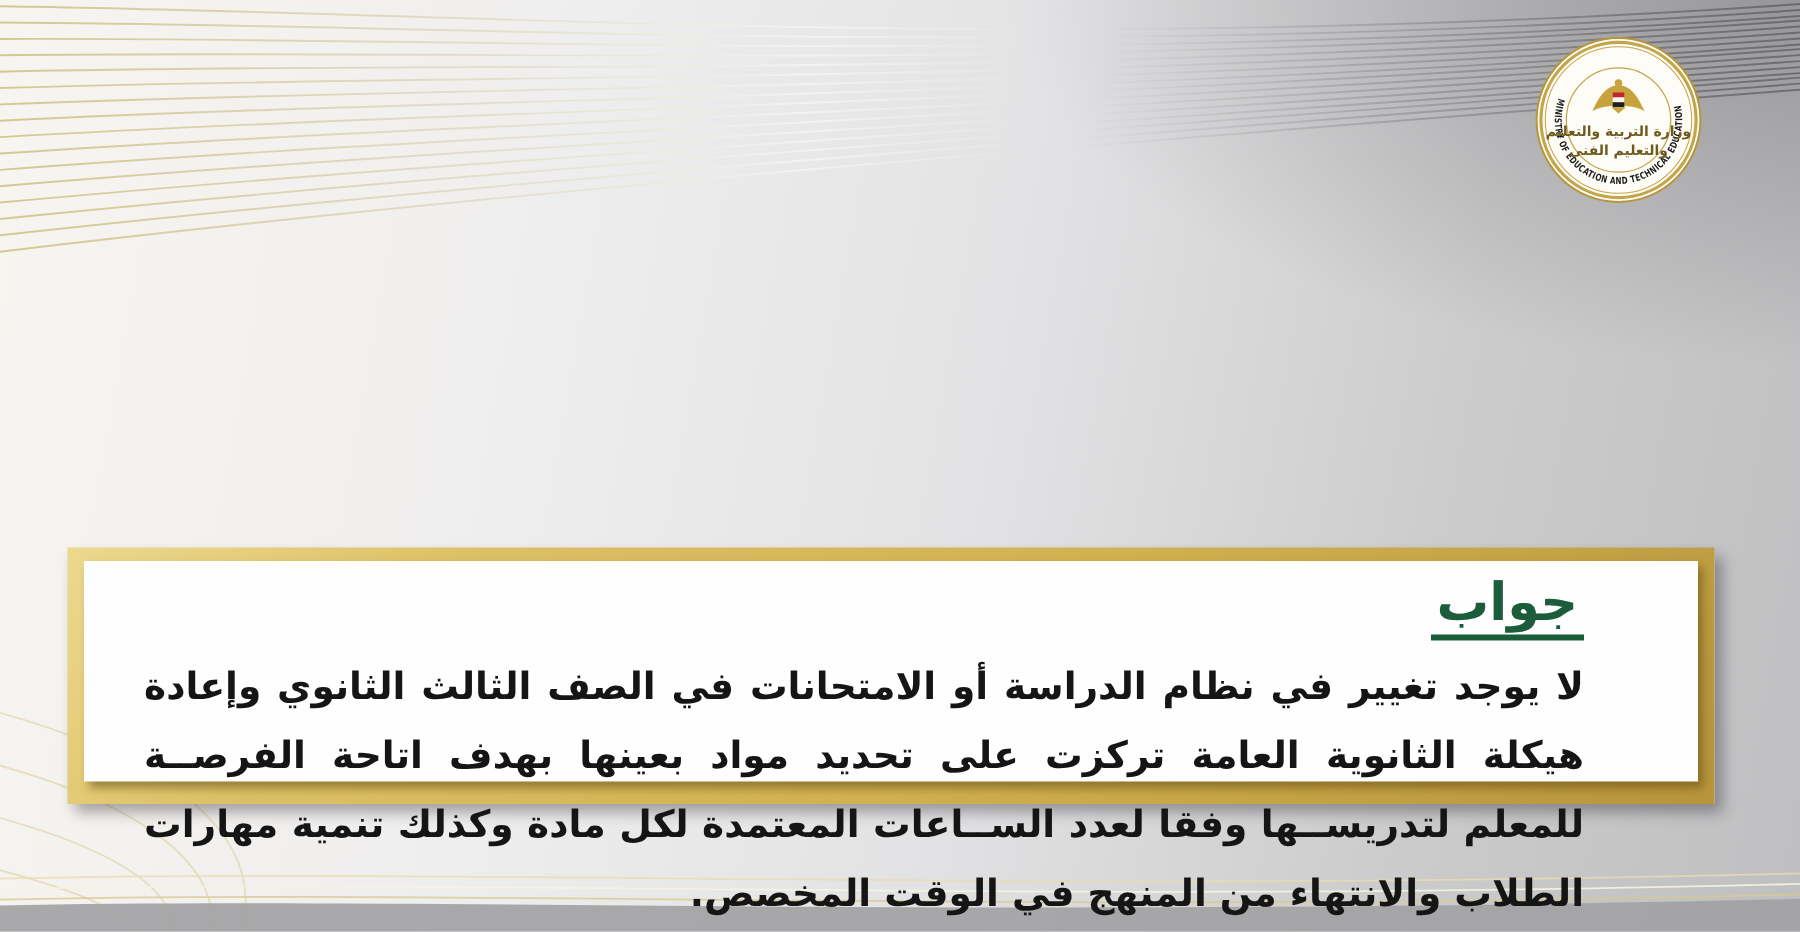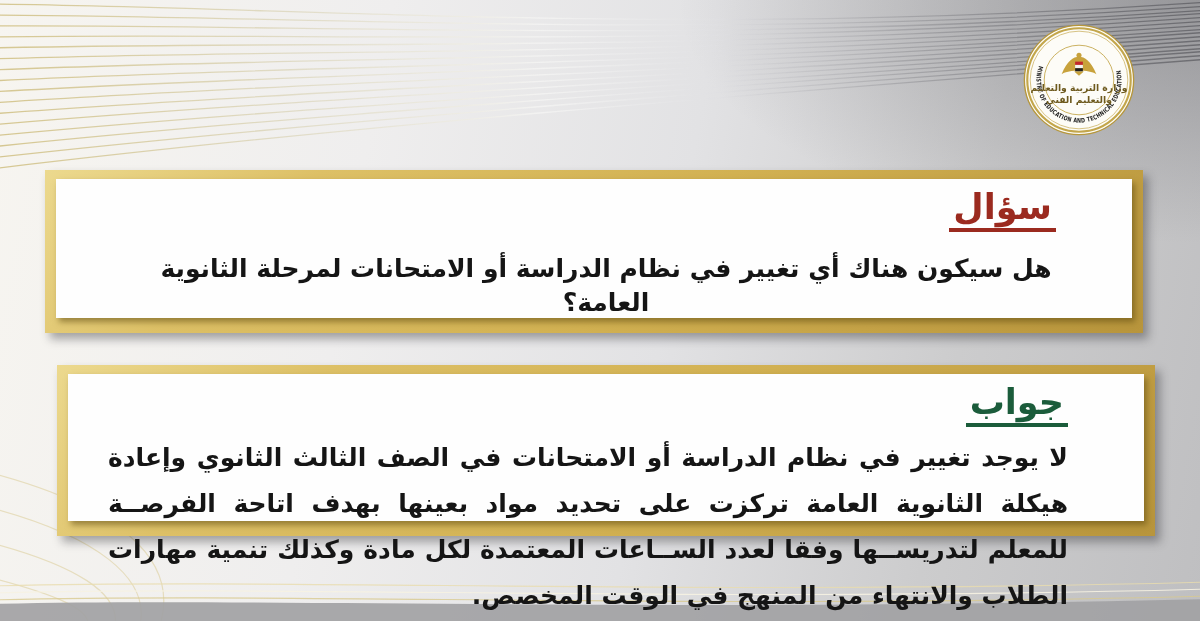--- a/index.html
+++ b/index.html
@@ -17,21 +17,21 @@
   svg.bg{position:absolute;left:0;top:0;width:1200px;height:621px;}
 
   
   .card{
     position:absolute;left:45px;width:1098px;
     background:linear-gradient(135deg,#ecd98e 0%,#ddc066 22%,#d2b152 55%,#b8953c 100%);
     padding:9px 11px 15px 11px;box-sizing:border-box;
     box-shadow:5px 6px 9px rgba(40,40,45,.40);
   }
   .card-q{top:170px;height:163px;}
-  .card-a{top:365px;height:171px;margin-left:12px;}
+  .card-a{top:365px;height:171px;}
   .card-inner{
     background:#fefefe;width:100%;height:100%;box-sizing:border-box;
     box-shadow:3px 4px 6px rgba(92,72,14,.55);
     direction:rtl;text-align:right;
     padding:6px 76px 6px 40px;
     display:flex;flex-direction:column;
   }
   .card-title{
     margin:2px 0 4px 0;align-self:flex-start; 
     font-weight:bold;font-size:35px;line-height:1.15;
@@ -127,26 +127,20 @@
         <rect x="-4" y="-15.6" width="8" height="3.4" fill="#f4f4f2"></rect>
         <rect x="-4" y="-12.2" width="8" height="3.4" fill="#1f1f1f"></rect>
         <path d="M -5,-8.8 L 5,-8.8 L 0,-4.5 Z" fill="#c8a23c"></path>
       </g>
 
       <text x="0" y="11" text-anchor="middle" font-size="9.6" font-weight="bold" fill="#6e5a1e" direction="rtl">وزارة التربية والتعليم</text>
       <text x="0" y="24" text-anchor="middle" font-size="9.6" font-weight="bold" fill="#6e5a1e" direction="rtl">والتعليم الفني</text>
     </svg>
   </div>
 
-  <section class="card card-q">
-    <div class="card-inner">
-      <h2 class="card-title title-q">سؤال</h2>
-      <p class="card-text q-text">هل سيكون هناك أي تغيير في نظام الدراسة أو الامتحانات لمرحلة الثانوية العامة؟</p>
-    </div>
-  </section>
 
   <section class="card card-a">
     <div class="card-inner">
       <h2 class="card-title title-a">جواب</h2>
       <p class="card-text a-text">لا يوجد تغيير في نظام الدراسة أو الامتحانات في الصف الثالث الثانوي وإعادة هيكلة الثانوية العامة تركزت على تحديد مواد بعينها بهدف اتاحة الفرصــة للمعلم لتدريســها وفقا لعدد الســاعات المعتمدة لكل مادة وكذلك تنمية مهارات الطلاب والانتهاء من المنهج في الوقت المخصص.</p>
     </div>
   </section>
 
 </div>
 

